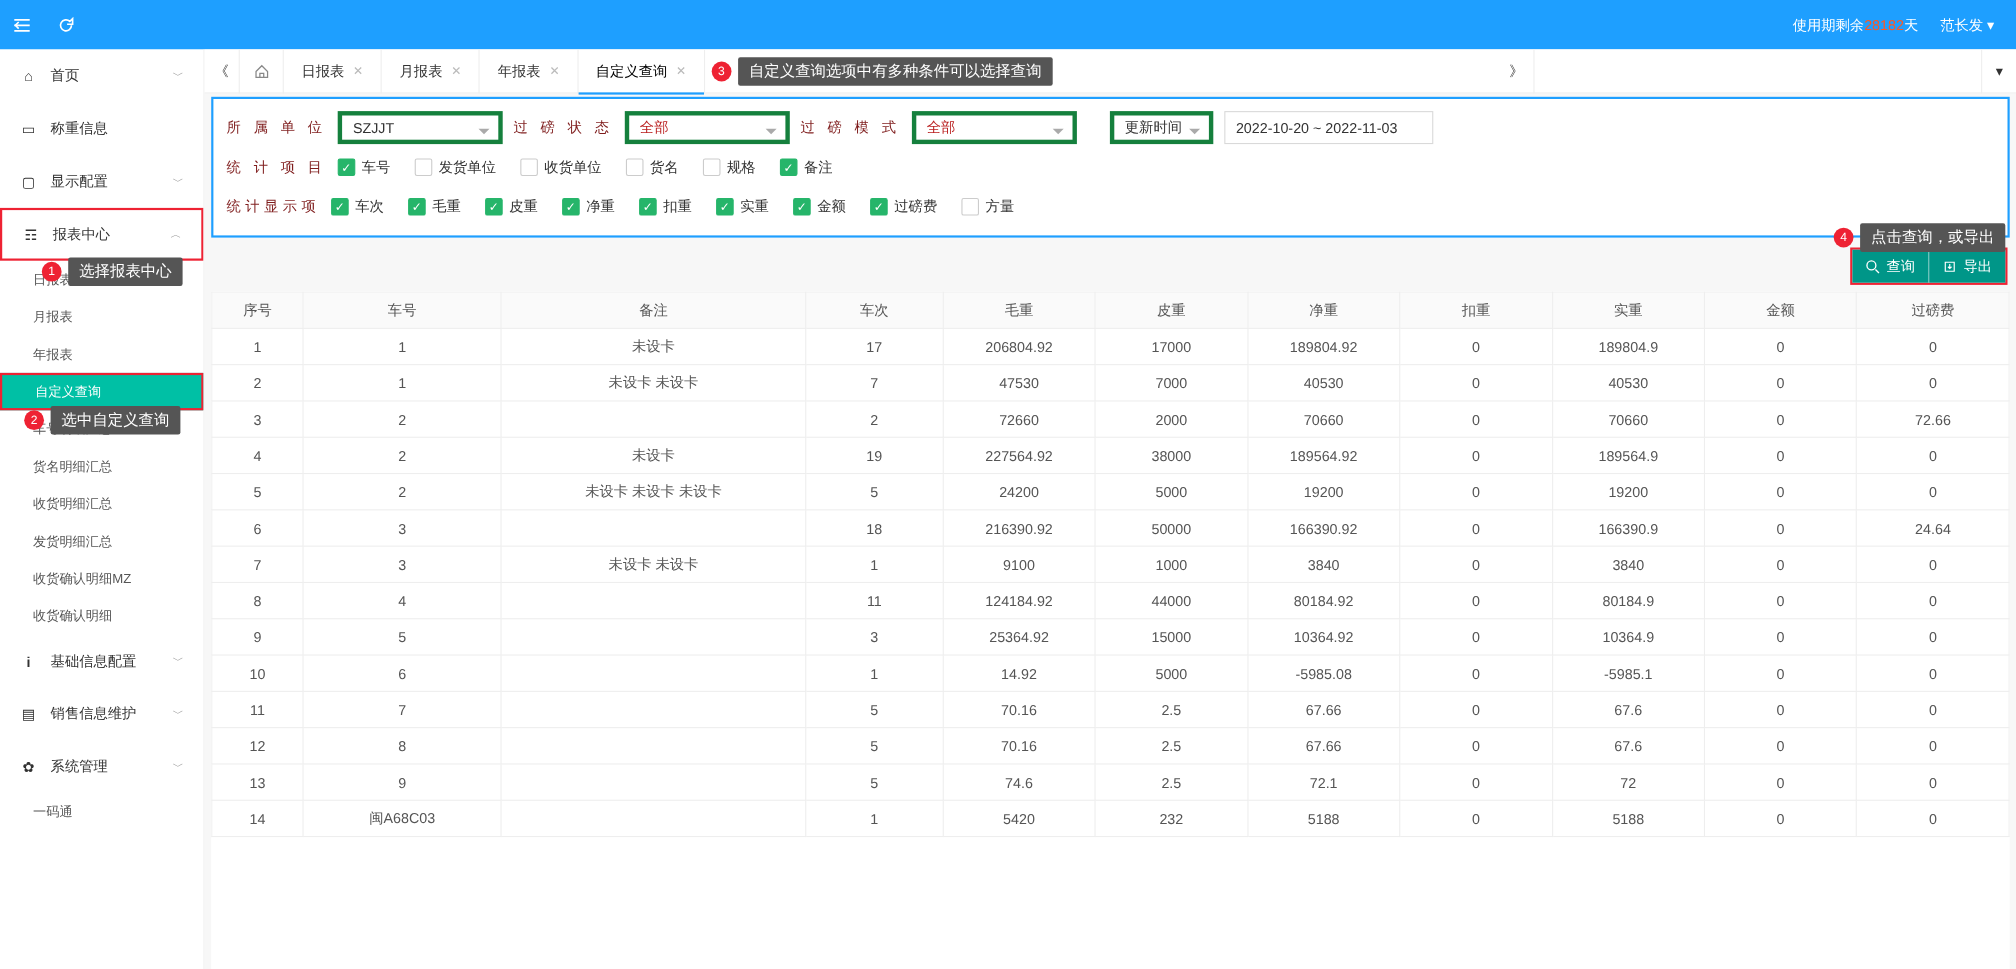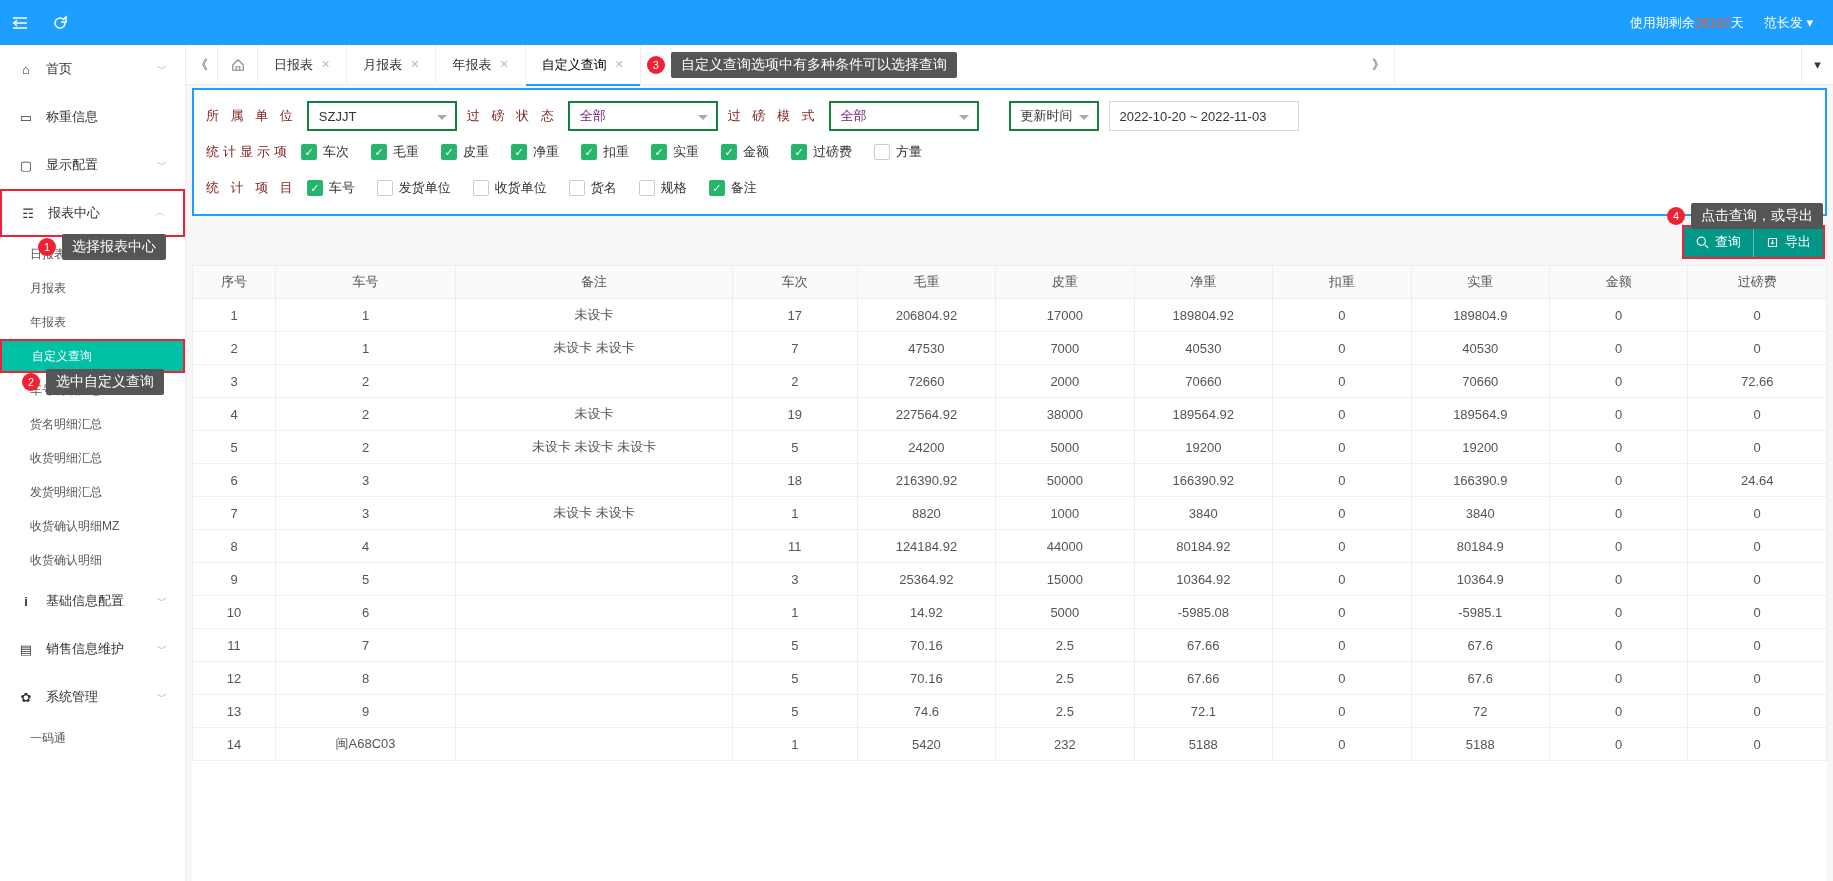--- a/index.html
+++ b/index.html
@@ -31,23 +31,23 @@
 .tabs .home-tab{width:40px;height:40px;display:flex;align-items:center;justify-content:center;border-right:1px solid #eee;cursor:pointer;}
 .tab{padding:0 16px;height:40px;display:flex;align-items:center;gap:8px;cursor:pointer;border-right:1px solid #eee;position:relative;}
 .tab .close{color:#bbb;font-size:11px;}
 .tab.active{color:#000;}
 .tab.active::after{content:"";position:absolute;left:0;right:0;bottom:-1px;height:2px;background:#1E9FFF;}
 
 .filter-wrap{position:relative;}
 .filter{border:2px solid #1E9FFF;margin:3px 6px;padding:8px 12px;background:#fff;}
 .frow{display:flex;align-items:center;min-height:36px;gap:10px;flex-wrap:wrap;}
 .flabel{letter-spacing:4px;white-space:nowrap;color:#7f1d1d;}
-.sel{border:2px solid #15803d;height:30px;display:flex;align-items:center;padding:0 24px 0 10px;position:relative;min-width:150px;background:#fff;cursor:pointer;}
+.sel{border:4px solid #15803d;height:30px;display:flex;align-items:center;padding:0 24px 0 10px;position:relative;min-width:150px;background:#fff;cursor:pointer;}
 .sel::after{content:"";position:absolute;right:8px;top:12px;border:5px solid transparent;border-top-color:#aaa;}
-.sel.ph{color:#701a75;}
+.sel.ph{color:#b91c1c;}
 .date{border:1px solid #d9d9d9;height:30px;padding:0 10px;display:flex;align-items:center;min-width:190px;}
 .cb{display:flex;align-items:center;gap:6px;cursor:pointer;}
 .cb .box{width:16px;height:16px;border:1px solid #ccc;border-radius:2px;display:flex;align-items:center;justify-content:center;font-size:11px;color:#fff;}
 .cb.on .box{background:#26B56A;border-color:#26B56A;}
 .cb.on .box::before{content:"✓";}
 
 .actions{display:flex;justify-content:flex-end;padding:6px 8px;gap:0;}
 .btn-grp{display:flex;border:2px solid #e23;}
 .btn{background:#009688;color:#fff;height:30px;padding:0 12px;display:flex;align-items:center;gap:6px;cursor:pointer;border:none;font-size:13px;}
 .btn+.btn{border-left:1px solid rgba(255,255,255,0.4);}
@@ -207,20 +207,49 @@
           </div>
         <div style="width:10px"></div>
         <div class="sel" style="min-width:90px;">
             <span>更新时间</span>
           </div>
         <div class="date">
             <span>2022-10-20 ~ 2022-11-03</span>
           </div>
       </div>
       <div class="frow">
+        <span class="flabel">统 计 项 目</span>
+        <div id="opts3" style="display:flex;gap:22px;flex-wrap:wrap;">
+            <label class="cb on">
+              <span class="box"></span>
+              <span>车号</span>
+            </label>
+            <label class="cb">
+              <span class="box"></span>
+              <span>发货单位</span>
+            </label>
+            <label class="cb">
+              <span class="box"></span>
+              <span>收货单位</span>
+            </label>
+            <label class="cb">
+              <span class="box"></span>
+              <span>货名</span>
+            </label>
+            <label class="cb">
+              <span class="box"></span>
+              <span>规格</span>
+            </label>
+            <label class="cb on">
+              <span class="box"></span>
+              <span>备注</span>
+            </label>
+          </div>
+      </div>
+      <div class="frow">
         <span class="flabel">统计显示项</span>
         <div id="opts2" style="display:flex;gap:22px;flex-wrap:wrap;">
             <label class="cb on">
               <span class="box"></span>
               <span>车次</span>
             </label>
             <label class="cb on">
               <span class="box"></span>
               <span>毛重</span>
             </label>
@@ -244,49 +273,20 @@
               <span class="box"></span>
               <span>金额</span>
             </label>
             <label class="cb on">
               <span class="box"></span>
               <span>过磅费</span>
             </label>
             <label class="cb">
               <span class="box"></span>
               <span>方量</span>
-            </label>
-          </div>
-      </div>
-      <div class="frow">
-        <span class="flabel">统 计 项 目</span>
-        <div id="opts3" style="display:flex;gap:22px;flex-wrap:wrap;">
-            <label class="cb on">
-              <span class="box"></span>
-              <span>车号</span>
-            </label>
-            <label class="cb">
-              <span class="box"></span>
-              <span>发货单位</span>
-            </label>
-            <label class="cb">
-              <span class="box"></span>
-              <span>收货单位</span>
-            </label>
-            <label class="cb">
-              <span class="box"></span>
-              <span>货名</span>
-            </label>
-            <label class="cb">
-              <span class="box"></span>
-              <span>规格</span>
-            </label>
-            <label class="cb on">
-              <span class="box"></span>
-              <span>备注</span>
             </label>
           </div>
       </div>
     </div>
     <div class="badge-float" style="right:10px;top:118px;">
       <span class="numb">4</span>
       <span class="tip">点击查询，或导出</span>
     </div>
   </div>
 
@@ -402,21 +402,21 @@
             <td>0</td>
             <td>166390.9</td>
             <td>0</td>
             <td>24.64</td>
           </tr>
           <tr>
             <td>7</td>
             <td>3</td>
             <td>未设卡 未设卡</td>
             <td>1</td>
-            <td>8820</td>
+            <td>9100</td>
             <td>1000</td>
             <td>3840</td>
             <td>0</td>
             <td>3840</td>
             <td>0</td>
             <td>0</td>
           </tr>
           <tr>
             <td>8</td>
             <td>4</td>

